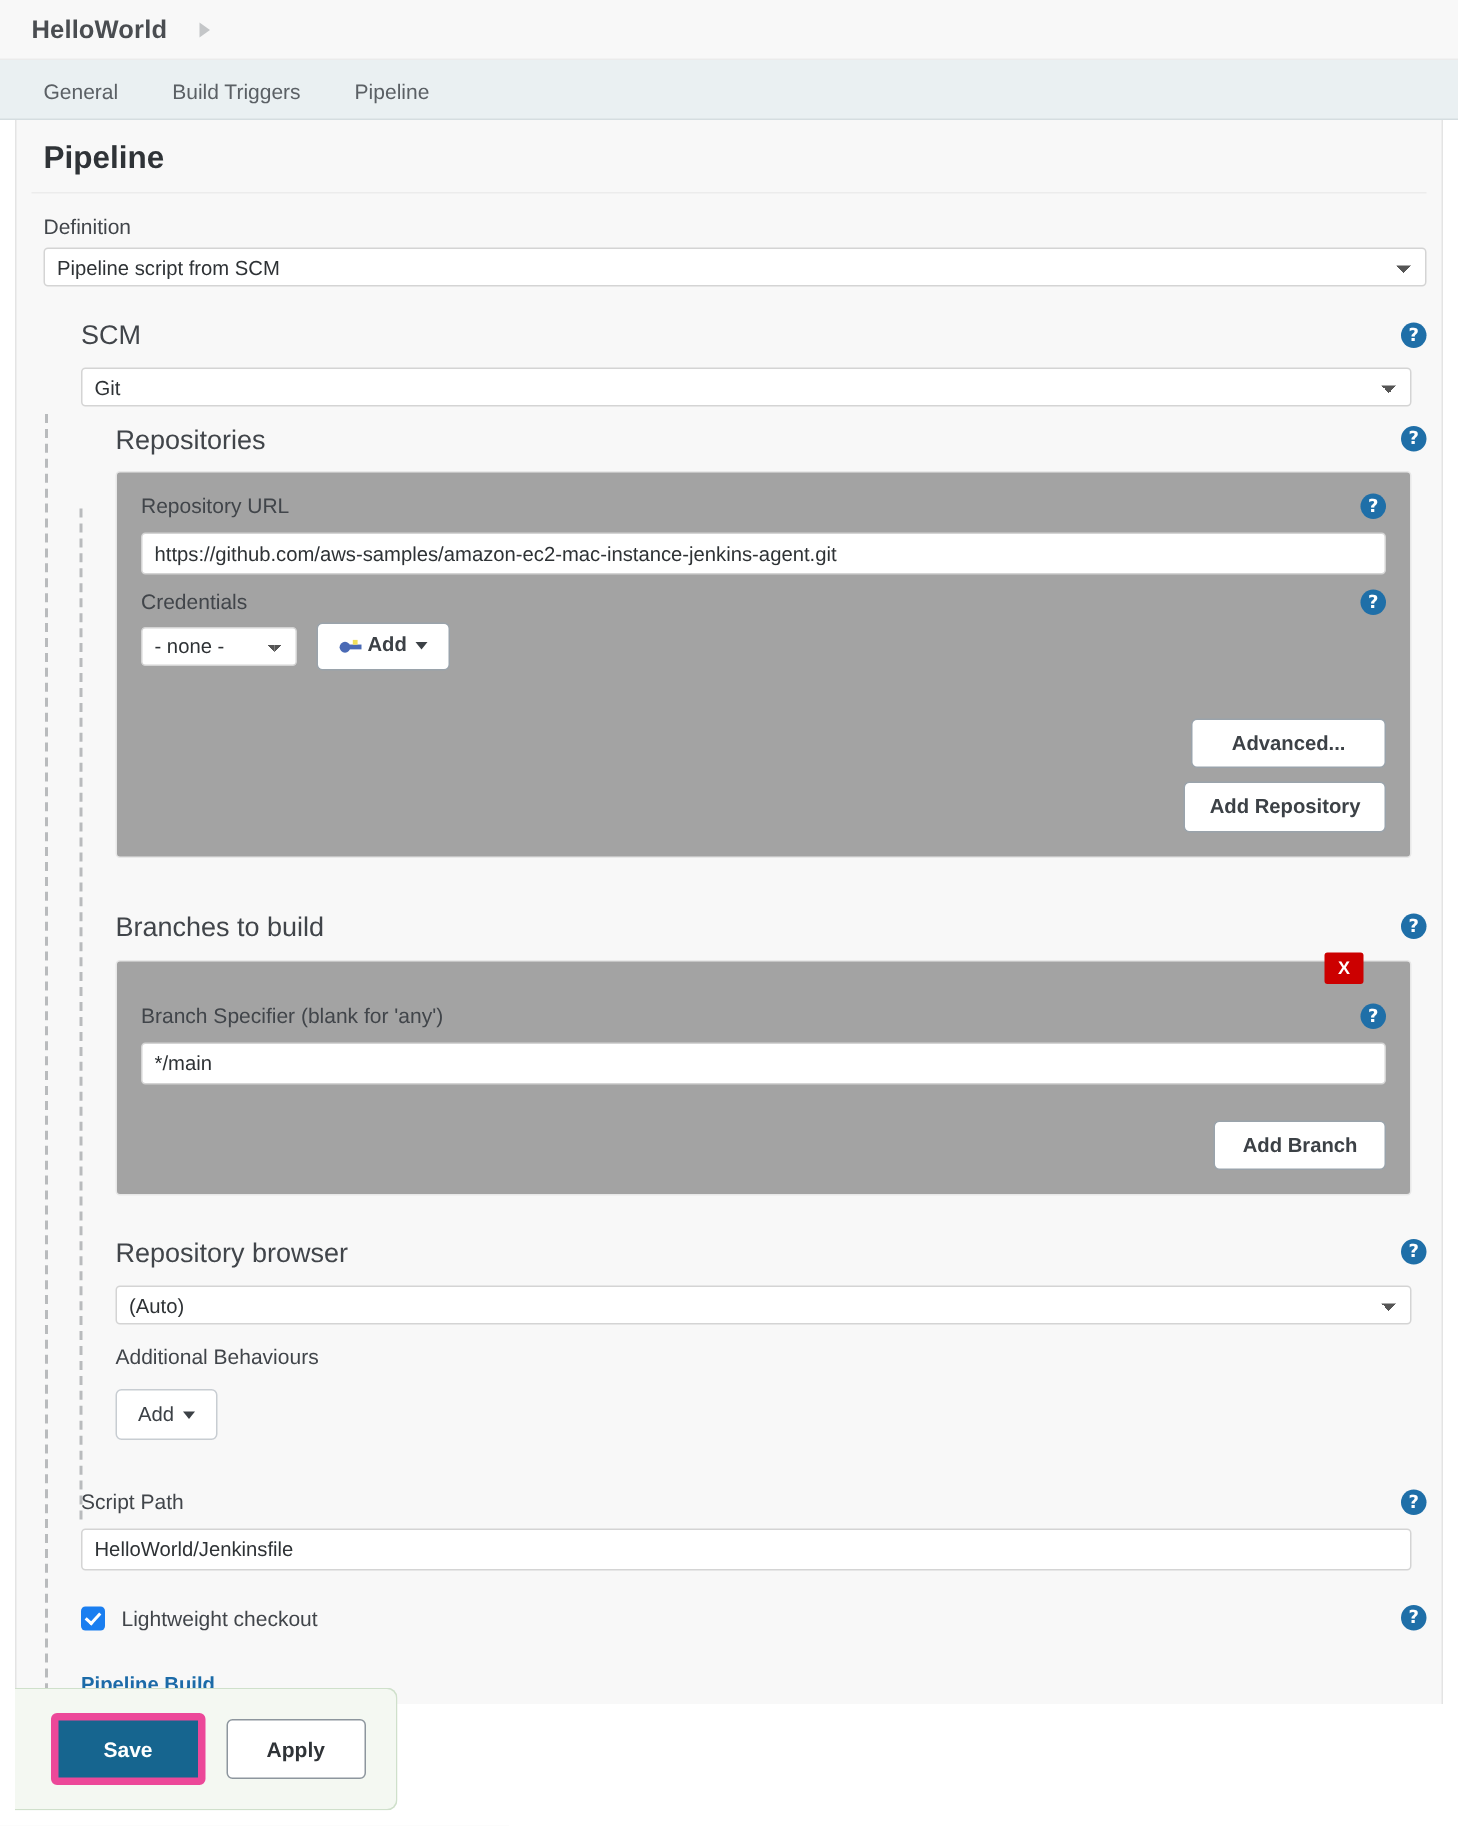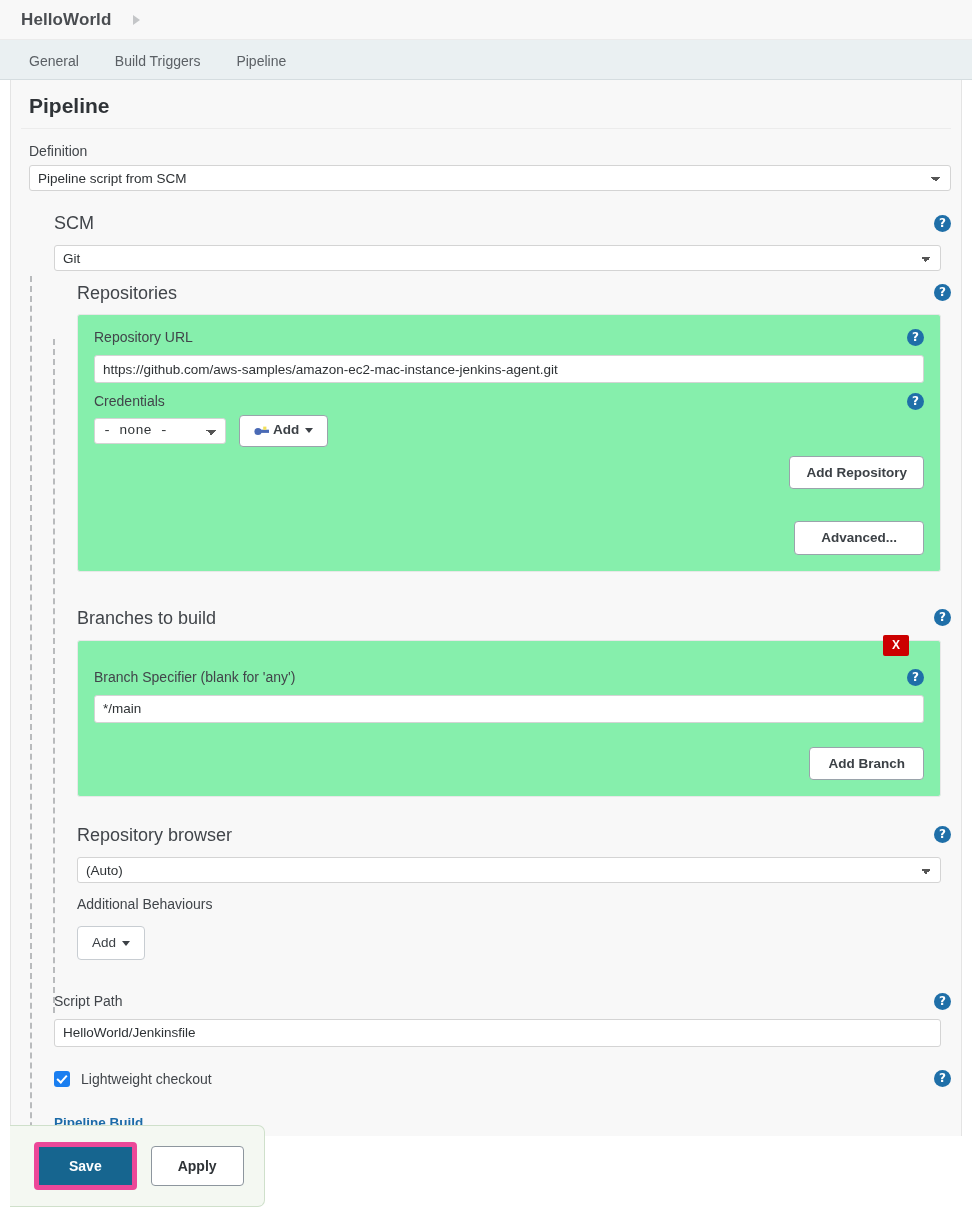--- a/index.html
+++ b/index.html
@@ -123,21 +123,21 @@
   }
 
   
   .guide {
     position: absolute;
     border-left: 2px dashed #b9bbbd;
   }
 
   .block {
     border: 1px solid #e8e8e8;
-    background: #86efac;
+    background: #a3a3a3;
     border-radius: 3px;
     padding: 14px 16px 16px 16px;
   }
 
   
   .help {
     position: absolute;
     right: 0;
     width: 17px; height: 17px;
     border-radius: 50%;
@@ -311,40 +311,40 @@
       <div class="row">
         <span class="lbl">Repository URL</span>
         <div class="help" style="top:0;">?</div>
         <input class="ctl" type="text" style="margin-top: 4px;" value="https://github.com/aws-samples/amazon-ec2-mac-instance-jenkins-agent.git">
       </div>
 
       <div class="row" style="margin-top:10px;">
         <span class="lbl">Credentials</span>
         <div class="help" style="top:0;">?</div>
         <div style="display:flex; gap:13px; align-items:center; margin-top:5px;">
-          <select class="ctl" style="width:132px;font-family:Liberation Mono, monospace;">
+          <select class="ctl" style="width:104px;">
             <option>- none -</option>
           </select>
           <button class="btn">
             <span class="key-icon">
               <svg width="16" height="11" viewBox="0 0 16 11">
                 <circle cx="4" cy="6.5" r="3.6" fill="#4a6ab5"></circle>
                 <rect x="6.5" y="4.7" width="8.5" height="3.2" fill="#4a6ab5"></rect>
                 <rect x="9.2" y="1.6" width="3.2" height="3.2" fill="#f2e05a"></rect>
               </svg>
             </span><span>Add</span><span class="caret"></span>
           </button>
         </div>
       </div>
 
+      <div class="btn-row" style="margin-top:32px;">
+        <button class="btn" style="padding:9px 26px;">Advanced...</button>
+      </div>
       <div class="btn-row" style="margin-top:9px;">
         <button class="btn" style="padding:9px 16px;">Add Repository</button>
-      </div>
-      <div class="btn-row" style="margin-top:32px;">
-        <button class="btn" style="padding:9px 26px;">Advanced...</button>
       </div>
     </div>
   </div>
 
   <div class="row" style="margin:36px 0 0 56px; padding-right:10px;">
     <span class="lbl big">Branches to build</span>
     <div class="help" style="top:1px;">?</div>
 
     <div class="block" style="margin-top:11px; position:relative; padding-top:22px;">
       <button class="x-btn" style="top:-6px; right:31px;">X</button>

